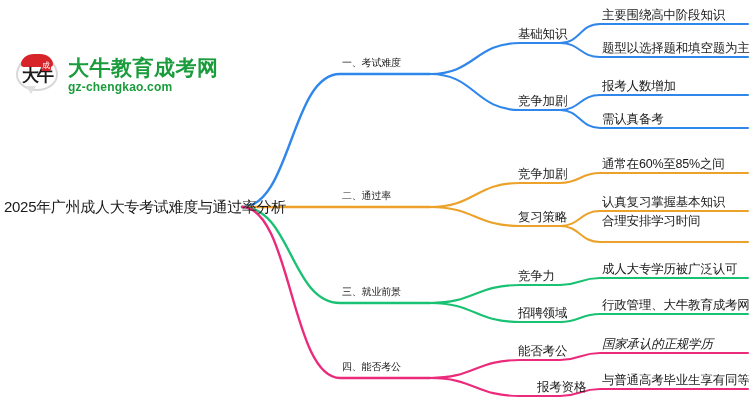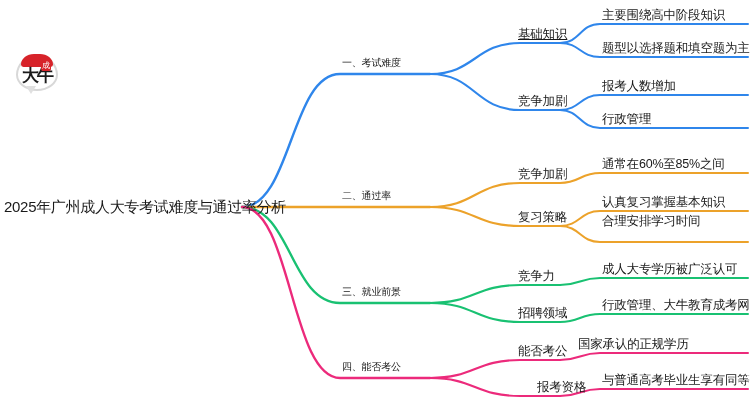--- a/index.html
+++ b/index.html
@@ -147,20 +147,24 @@
 
 <div id="logo">
   <div id="logo-mark">
     <div id="logo-bubble"></div>
     <div id="logo-bubble-tail"></div>
     <div id="logo-cap"></div>
     <div id="logo-glyph">大牛</div>
     <div id="logo-cap-dot">
       <span>成</span>
     </div>
+  </div>
+  <div id="logo-text">
+    <div id="logo-title">大牛教育成考网</div>
+    <div id="logo-url">gz-chengkao.com</div>
   </div>
 </div>
 
 <div id="map">
   <svg id="mm-svg" width="750" height="410" viewBox="0 0 750 410" xmlns="http://www.w3.org/2000/svg">
     <g id="mm-paths" fill="none" stroke-width="2.2" stroke-linecap="round">
         <path d="M 242 207 C 291 207, 291 74, 340 74 L 430 74" stroke="#2f86eb" stroke-width="2.4"></path>
         <path d="M 430 74 C 475 74, 475 43, 520 43 L 560 43" stroke="#2f86eb" stroke-width="2.2"></path>
         <path d="M 560 43 C 580 43, 580 24, 600 24 L 748 24" stroke="#2f86eb" stroke-width="2"></path>
         <path d="M 560 43 C 580 43, 580 57, 600 57 L 748 57" stroke="#2f86eb" stroke-width="2"></path>
@@ -181,36 +185,36 @@
         <path d="M 242 207 C 291 207, 291 378, 340 378 L 430 378" stroke="#ec2a7b" stroke-width="2.4"></path>
         <path d="M 430 378 C 475 378, 475 360, 520 360 L 560 360" stroke="#ec2a7b" stroke-width="2.2"></path>
         <path d="M 560 360 C 580 360, 580 353, 600 353 L 748 353" stroke="#ec2a7b" stroke-width="2"></path>
         <path d="M 430 378 C 475 378, 475 396, 520 396 L 560 396" stroke="#ec2a7b" stroke-width="2.2"></path>
         <path d="M 560 396 C 580 396, 580 389, 600 389 L 748 389" stroke="#ec2a7b" stroke-width="2"></path>
       </g>
   </svg>
   <div id="mm-labels">
       <div class="mm-text root-label" style="left: 4px; top: 199px; text-align: center;">2025年广州成人大专考试难度与通过率分析</div>
       <div class="mm-text lvl1-label" style="left: 342px; top: 58px;">一、考试难度</div>
-      <div class="mm-text lvl2-label" style="left: 518px; top: 28px; text-decoration: underline;">基础知识</div>
+      <div class="mm-text lvl2-label" style="left: 518px; top: 28px;">基础知识</div>
       <div class="mm-text leaf-label" style="left: 602px; top: 9px;">主要围绕高中阶段知识</div>
       <div class="mm-text leaf-label" style="left: 602px; top: 42px;">题型以选择题和填空题为主</div>
       <div class="mm-text lvl2-label" style="left: 518px; top: 95px;">竞争加剧</div>
       <div class="mm-text leaf-label" style="left: 602px; top: 80px;">报考人数增加</div>
-      <div class="mm-text leaf-label" style="left: 602px; top: 113px;">行政管理</div>
+      <div class="mm-text leaf-label" style="left: 602px; top: 113px;">需认真备考</div>
       <div class="mm-text lvl1-label" style="left: 342px; top: 191px;">二、通过率</div>
       <div class="mm-text lvl2-label" style="left: 518px; top: 168px;">竞争加剧</div>
       <div class="mm-text leaf-label" style="left: 602px; top: 158px;">通常在60%至85%之间</div>
       <div class="mm-text lvl2-label" style="left: 518px; top: 211px;">复习策略</div>
       <div class="mm-text leaf-label" style="left: 602px; top: 196px;">认真复习掌握基本知识</div>
       <div class="mm-text leaf-label" style="left: 602px; top: 215px;">合理安排学习时间</div>
       <div class="mm-text lvl1-label" style="left: 342px; top: 287px;">三、就业前景</div>
       <div class="mm-text lvl2-label" style="left: 518px; top: 270px;">竞争力</div>
       <div class="mm-text leaf-label" style="left: 602px; top: 263px;">成人大专学历被广泛认可</div>
       <div class="mm-text lvl2-label" style="left: 518px; top: 307px;">招聘领域</div>
       <div class="mm-text leaf-label" style="left: 602px; top: 299px;">行政管理、大牛教育成考网</div>
       <div class="mm-text lvl1-label" style="left: 342px; top: 362px;">四、能否考公</div>
       <div class="mm-text lvl2-label" style="left: 518px; top: 345px;">能否考公</div>
-      <div class="mm-text leaf-label" style="left: 578px; top: 338px;">国家承认的正规学历</div>
+      <div class="mm-text leaf-label" style="left: 602px; top: 338px; font-style: italic;">国家承认的正规学历</div>
       <div class="mm-text lvl2-label" style="left: 537px; top: 381px;">报考资格</div>
       <div class="mm-text leaf-label" style="left: 602px; top: 374px;">与普通高考毕业生享有同等资格</div>
     </div>
 </div>
 
 </body></html>

